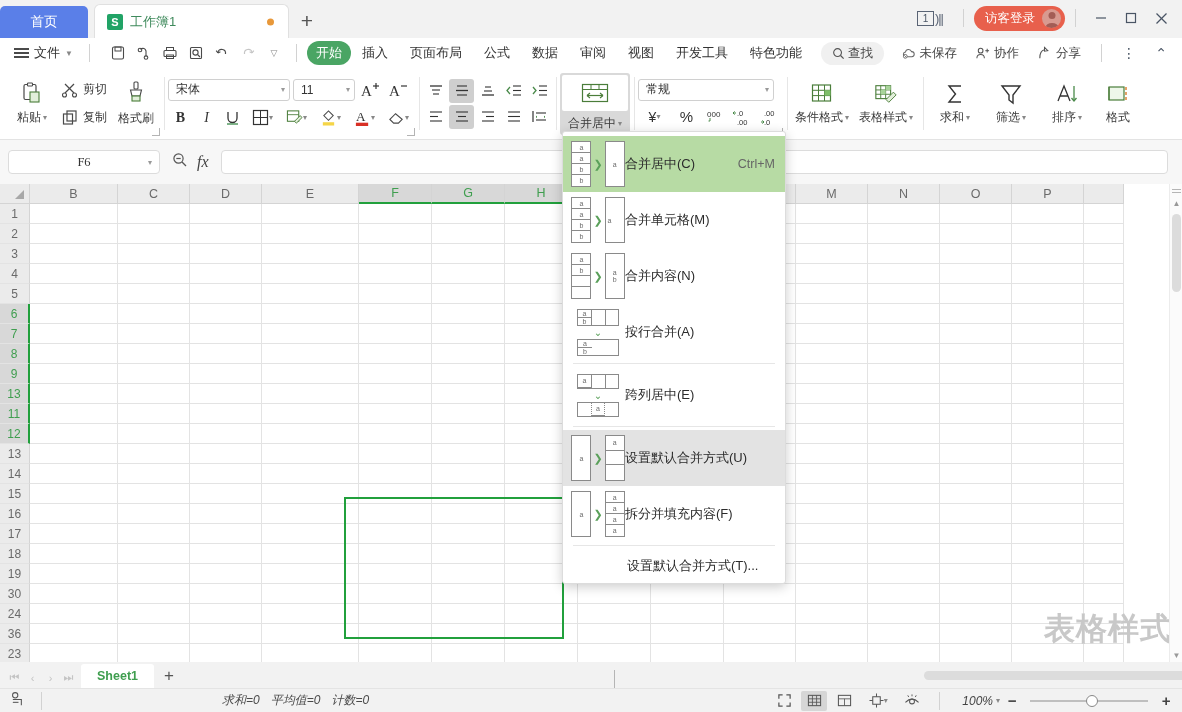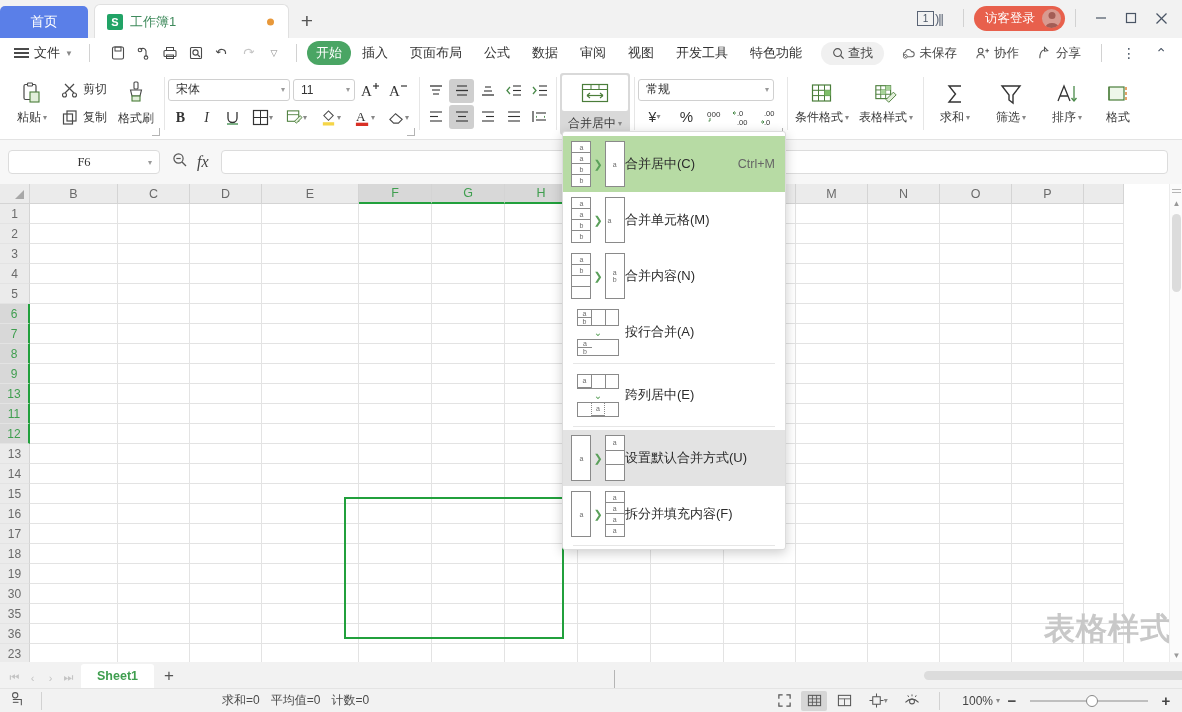--- a/index.html
+++ b/index.html
@@ -234,21 +234,21 @@
   .hscroll-area { flex: 1; display: flex; align-items: center; justify-content: center; height: 26px; position: relative; }
   .hs-grip { width: 5px; height: 11px; }
   .hs-grip i { display:block; width:1px; height:11px; background:#b5b5b5; float:left; margin-right:2px;}
   .hs-track { position: absolute; left: 440px; right: 56px; top: 9px; height: 9px; }
   .hs-bar { position:absolute; left: 300px; width: 340px; height: 9px; background:#dcdcdc; border-radius:5px; }
 
   
   .statusbar {
     position: absolute; left: 0; top: 688px; width: 1182px; height: 24px;
     background: #f2f2f2; display: flex; align-items: center; border-top: 1px solid #e4e4e4;
-    font-size: 12px; color: #555;
+    font-size: 12px; color: #555; font-style: italic;
   }
   .sb-left { display: flex; align-items: center; padding-left: 10px; }
   .sb-stats { margin-left: 170px; display: flex; gap: 11px; font-size: 12px; color: #4a4a4a; }
   .sb-right { margin-left: auto; display: flex; align-items: center; gap: 4px; padding-right: 8px; }
   .vbtn { width: 26px; height: 20px; display:flex;align-items:center;justify-content:center; color:#555; }
   .vbtn.on { background: #d6d6d6; border-radius: 2px; }
   .zoom-pct { font-size: 12px; color: #444; margin-left: 8px; display:flex;align-items:center;gap:3px;}
   .zslider { width: 118px; height: 14px; position: relative; margin: 0 6px; }
   .zslider .track { position:absolute; left:0; right:0; top:6px; height:2px; background:#bfbfbf;}
   .zslider .knob { position:absolute; left:56px; top:1px; width:12px;height:12px;border-radius:50%;background:#fff;border:1.5px solid #888;}
@@ -909,21 +909,21 @@
       <div class="rh">
         <span>18</span>
       </div>
       <div class="rh">
         <span>19</span>
       </div>
       <div class="rh">
         <span>30</span>
       </div>
       <div class="rh">
-        <span>35</span>
+        <span>24</span>
       </div>
       <div class="rh">
         <span>36</span>
       </div>
       <div class="rh">
         <span>23</span>
       </div>
     </div>
   <div class="cells">
       <div class="crow">
@@ -1455,20 +1455,23 @@
           <span class="r" style="height:11px;">a</span>
           <span class="r" style="height:11px;">a</span>
           <span class="r" style="height:11px;">a</span>
       </span>
     </span>
     <span class="mtext">拆分并填充内容(F)</span>
   </div>
 
   <div class="mdiv"></div>
 
+  <div class="mi-last">
+    <span>设置默认合并方式(T)...</span>
+  </div>
 </div>
 
 <div class="sheetbar">
   <div class="nav-arrows">
     <span>⏮</span>
     <span>‹</span>
     <span>›</span>
     <span>⏭</span>
   </div>
   <div class="sheet-tab">

